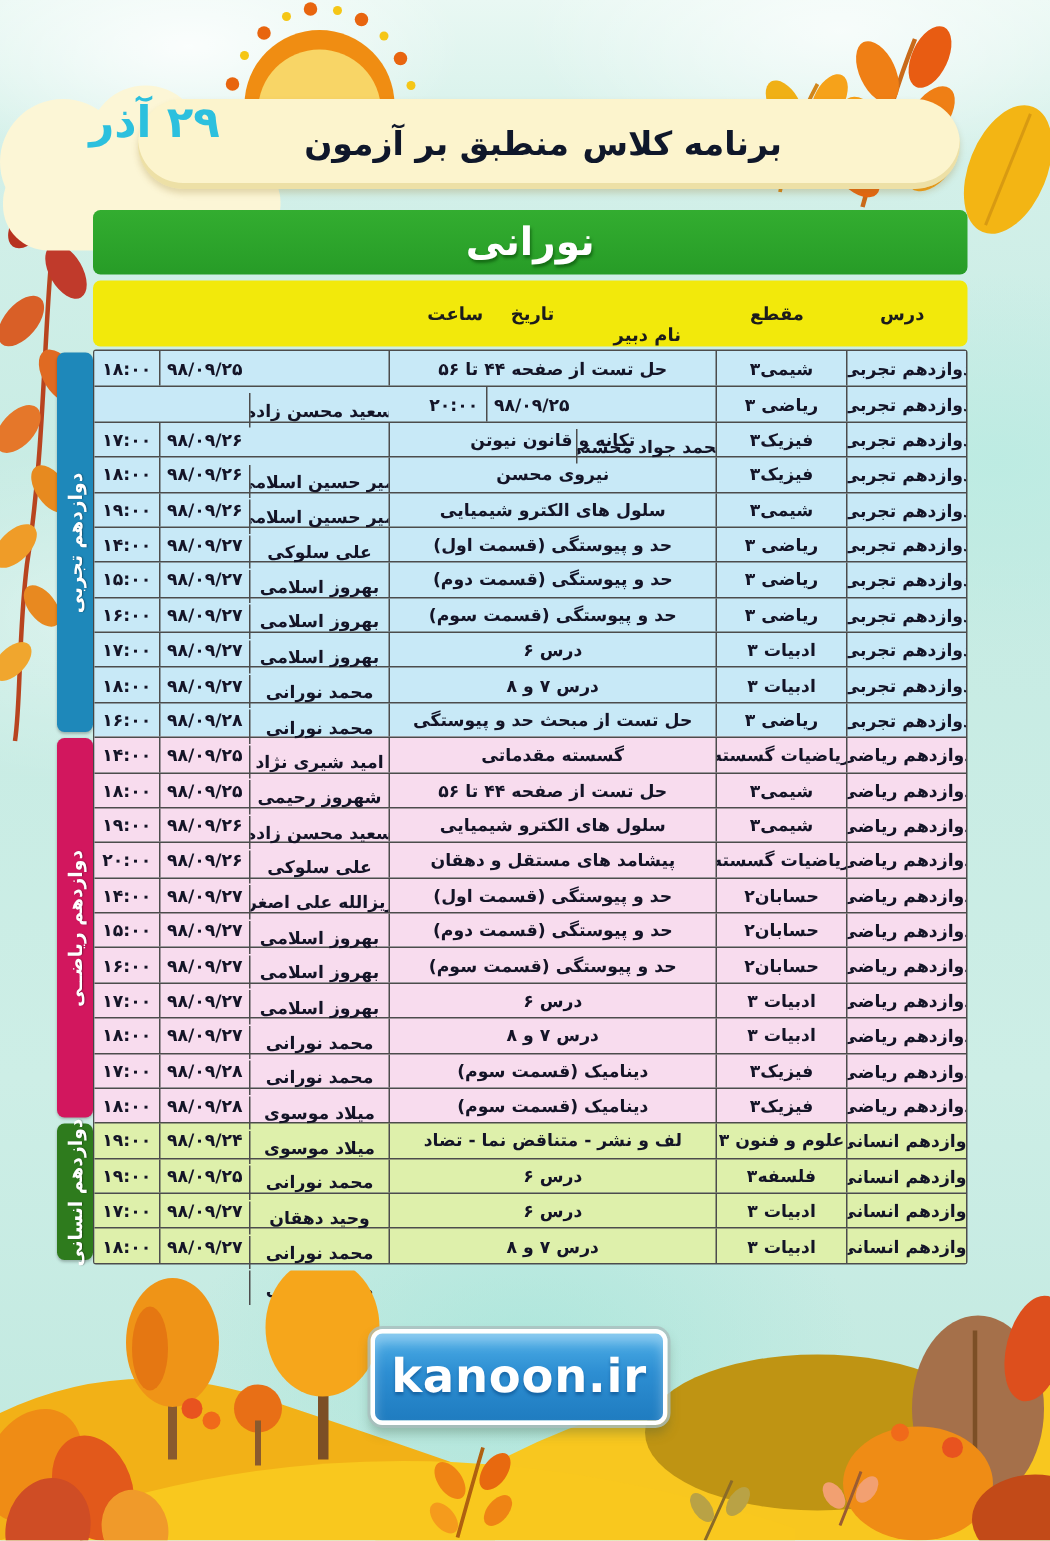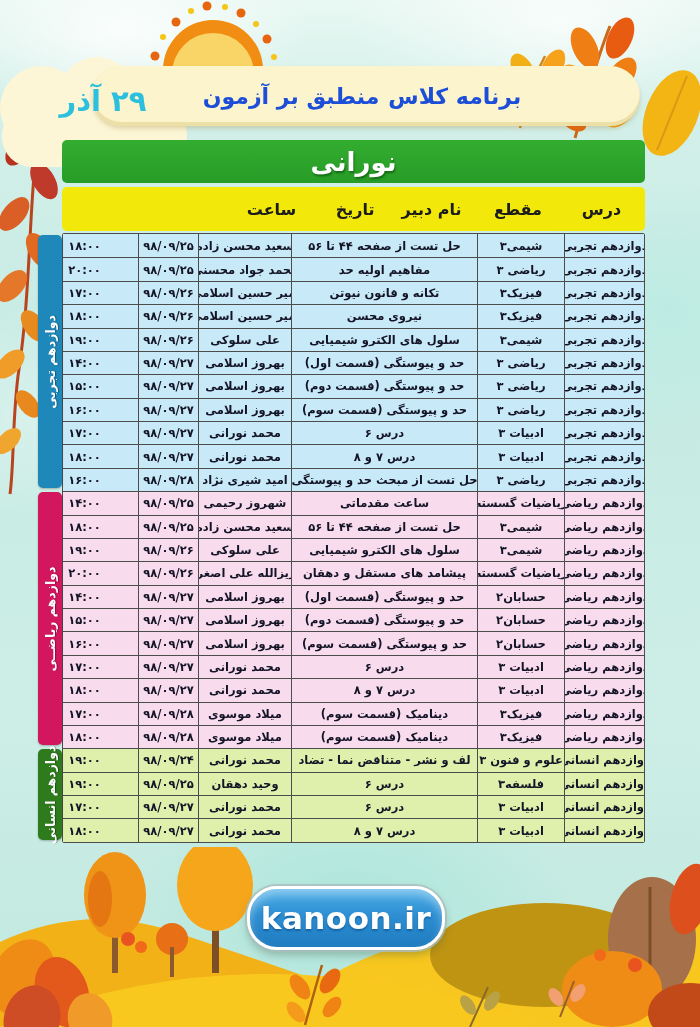--- a/index.html
+++ b/index.html
@@ -23,61 +23,61 @@
   .leaves-tr { position:absolute; right:0; top:8px; }
   .branch-left { position:absolute; left:0; top:126px; }
 
   .banner {
     position:absolute; left:92px; top:66px; width:548px; height:60px;
     background:#fcf4cd; border-radius:32px;
     box-shadow:0 3px 4px rgba(150,120,40,.25), inset 0 -4px 0 rgba(220,200,120,.45);
     display:flex; align-items:center; justify-content:center;
     direction:rtl; gap:9px; padding-right:8px;
   }
-  .banner .t-dark { color:#1d4ed8; font-weight:bold; font-size:22px; }
+  .banner .t-dark { color:#0f172a; font-weight:bold; font-size:22px; }
   .banner .t-teal { color:#10a79b; font-weight:bold; font-size:30px; letter-spacing:-1px; }
   .date-badge {
-    position:absolute; left:28px; top:84px; width:150px; text-align:center;
+    position:absolute; left:28px; top:64px; width:150px; text-align:center;
     color:#2cc0de; font-weight:bold; font-size:29px; z-index:5; direction:rtl;
   }
 
   
   .grade-bar {
     position:absolute; left:62px; top:140px; width:583px; height:43px;
     background:linear-gradient(180deg,#33ad30,#279c27); border-radius:5px;
     display:flex; align-items:center; justify-content:center;
     color:#fff; font-size:26px; font-weight:bold;
     text-shadow:1px 2px 2px rgba(0,60,0,.5);
   }
   .thead {
     position:absolute; left:62px; top:187px; width:583px; height:44px;
     background:#f2e90b; border-radius:5px; display:flex; direction:rtl;
     align-items:center;
   }
   .thead .hcell {
     display:flex; align-items:center; justify-content:center;
-    color:#1c1c1c; font-weight:bold; font-size:16px; height:100%;
+    color:#1c1c1c; font-weight:bold; font-size:12px; height:100%;
   }
   .tbody {
     position:absolute; left:62px; top:233px; width:583px;
     border:1px solid #4c4c4c; border-radius:2px;
   }
   .trow { display:flex; direction:rtl; height:23.38px; }
   .trow + .trow { border-top:1px solid #4c4c4c; }
   .cell {
     display:flex; align-items:center; justify-content:center;
     color:#141427; font-weight:bold; font-size:11.5px;
     overflow:hidden; white-space:nowrap; height:100%;
   }
   .cell:not(:last-child) { border-left:1px solid #4c4c4c; }
   .c-level  { width:80px; }
   .c-lesson { width:87px; }
   .c-topic  { flex:1; }
-  .c-teacher{ width:93px; }
-  .c-date   { width:60px;margin-left:32px; }
+  .c-teacher{ width:93px;margin-top:28px; }
+  .c-date   { width:60px; }
   .c-time   { width:43px; }
 
   .sidebars { position:absolute; left:38px; top:233px; width:24px; }
   .sb {
     position:absolute; left:0; width:24px; border-radius:5px;
     box-shadow:0 1px 2px rgba(0,0,0,.25);
   }
   .sb-label {
     position:absolute; left:50%; top:50%;
     transform:translate(-50%,-50%) rotate(-90deg);
@@ -85,21 +85,21 @@
     direction:rtl; text-shadow:0 1px 1px rgba(0,0,0,.35);
   }
   #sidebar-0 { top:2px;   height:253px; }
   #sidebar-1 { top:259px; height:253px; }
   #sidebar-2 { top:516px; height:91px; }
 
   
   .landscape { position:absolute; left:0; top:847px; width:700px; height:180px; }
   .logo {
     position:absolute; left:247px; top:886px; width:198px; height:64px;
-    border-radius:30px;
+    border-radius:8px;
     background:linear-gradient(180deg,#4fb0e8 0%, #2d8ed2 45%, #1f7cc0 100%);
     border:3px solid #ffffff;
     box-shadow:0 0 0 2px rgba(170,190,190,.8), 0 5px 8px rgba(60,90,60,.35), inset 0 6px 8px rgba(255,255,255,.35);
     display:flex; align-items:center; justify-content:center;
   }
   .logo span {
     color:#fff; font-weight:bold; font-size:31px; letter-spacing:.5px;
     text-shadow:0 2px 2px rgba(0,60,120,.45);
   }
 </style>
@@ -192,21 +192,20 @@
         <div class="cell c-level">دوازدهم تجربی</div>
         <div class="cell c-lesson">شیمی۳</div>
         <div class="cell c-topic">حل تست از صفحه ۴۴ تا ۵۶</div>
         <div class="cell c-teacher">سعید محسن زاده</div>
         <div class="cell c-date">۹۸/۰۹/۲۵</div>
         <div class="cell c-time">۱۸:۰۰</div>
       </div>
       <div class="trow" style="background: rgb(200, 233, 247);">
         <div class="cell c-level">دوازدهم تجربی</div>
         <div class="cell c-lesson">ریاضی ۳</div>
-        <div class="cell c-topic">مفاهیم اولیه حد</div>
         <div class="cell c-teacher">محمد جواد محسنی</div>
         <div class="cell c-date">۹۸/۰۹/۲۵</div>
         <div class="cell c-time">۲۰:۰۰</div>
       </div>
       <div class="trow" style="background: rgb(200, 233, 247);">
         <div class="cell c-level">دوازدهم تجربی</div>
         <div class="cell c-lesson">فیزیک۳</div>
         <div class="cell c-topic">تکانه و قانون نیوتن</div>
         <div class="cell c-teacher">امیر حسین اسلامی</div>
         <div class="cell c-date">۹۸/۰۹/۲۶</div>
@@ -272,21 +271,21 @@
         <div class="cell c-level">دوازدهم تجربی</div>
         <div class="cell c-lesson">ریاضی ۳</div>
         <div class="cell c-topic">حل تست از مبحث حد و پیوستگی</div>
         <div class="cell c-teacher">امید شیری نژاد</div>
         <div class="cell c-date">۹۸/۰۹/۲۸</div>
         <div class="cell c-time">۱۶:۰۰</div>
       </div>
       <div class="trow" style="background: rgb(248, 220, 238);">
         <div class="cell c-level">دوازدهم ریاضی</div>
         <div class="cell c-lesson">ریاضیات گسسته</div>
-        <div class="cell c-topic">ساعت مقدماتی</div>
+        <div class="cell c-topic">گسسته مقدماتی</div>
         <div class="cell c-teacher">شهروز رحیمی</div>
         <div class="cell c-date">۹۸/۰۹/۲۵</div>
         <div class="cell c-time">۱۴:۰۰</div>
       </div>
       <div class="trow" style="background: rgb(248, 220, 238);">
         <div class="cell c-level">دوازدهم ریاضی</div>
         <div class="cell c-lesson">شیمی۳</div>
         <div class="cell c-topic">حل تست از صفحه ۴۴ تا ۵۶</div>
         <div class="cell c-teacher">سعید محسن زاده</div>
         <div class="cell c-date">۹۸/۰۹/۲۵</div>

